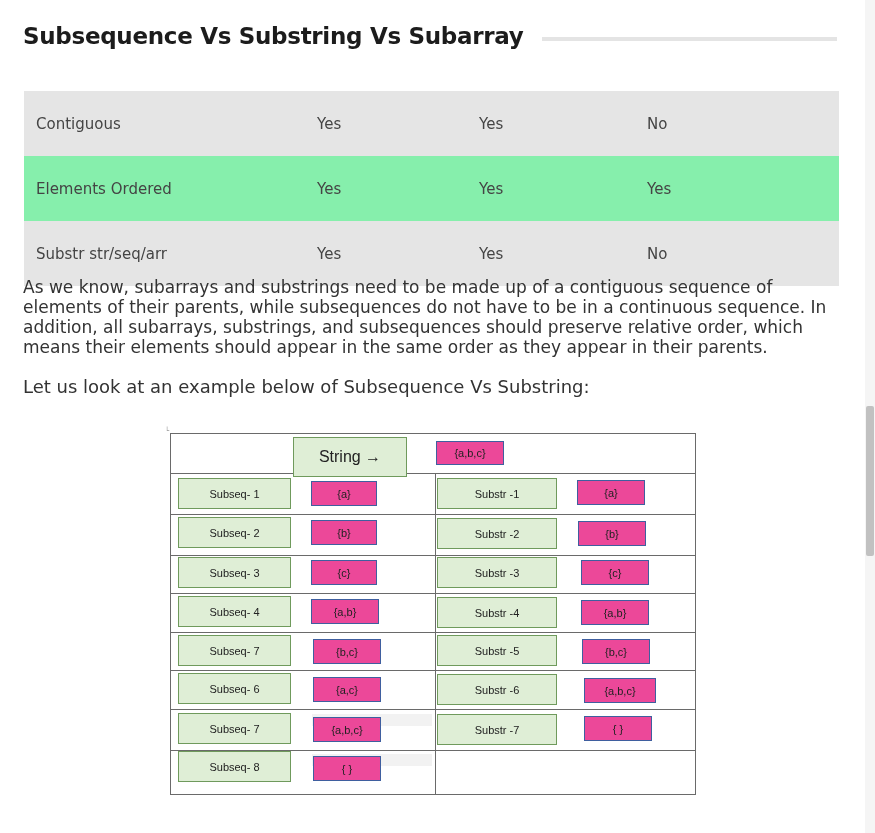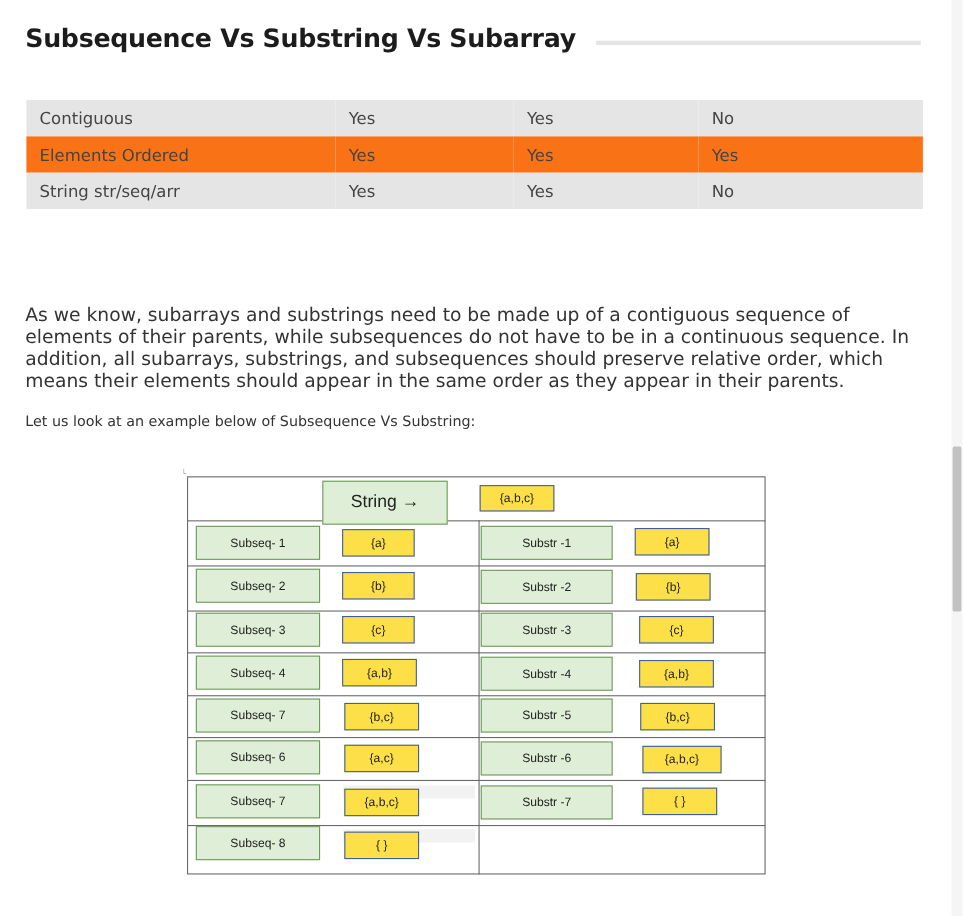--- a/index.html
+++ b/index.html
@@ -7,37 +7,37 @@
     width: 875px; height: 833px; position: relative; overflow: hidden;
     background: #ffffff; color: #333333;
     font-family: "DejaVu Sans", "Liberation Sans", sans-serif;
   }
   .title-row { position: absolute; left: 23px; top: 18px; width: 814px; height: 36px; display: flex; align-items: center; }
   .title { font-size: 23px; font-weight: bold; color: #1c1c1c; white-space: nowrap; letter-spacing: -0.3px; }
   .title-line { flex: 1; height: 4px; background: #e4e4e4; margin-left: 18px; margin-top: 6px; }
 
   table.cmp { position: absolute; left: 24px; top: 91px; width: 815px; border-collapse: collapse; font-size: 15px; }
   table.cmp th { text-align: left; font-weight: bold; color: #222; height: 49px; padding: 0 12px; border: 1px solid #eeeeee; border-bottom: none; }
-  table.cmp td { height: 33px; padding: 0 12px; color: #444; }
+  table.cmp td { height: 33px; padding: 16px 12px; color: #444; }
   table.cmp tr.r-grey td { background: #e5e5e5; }
-  table.cmp tr.r-white td { background: #f97316; }
+  table.cmp tr.r-white td { background: #86efac; }
   table.cmp td.c0 { width: 257px; }
   table.cmp td.c1 { width: 138px; }
   table.cmp td.c2 { width: 144px; }
 
   .para { position: absolute; left: 23px; top: 260px; width: 825px; font-size: 17px; line-height: 20px; color: #333; }
-  .para2 { position: absolute; left: 23px; top: 376px; font-size: 13px; color: #333; }
+  .para2 { position: absolute; left: 23px; top: 376px; font-size: 18px; color: #333; }
 
   .figure { position: absolute; left: 170px; top: 433px; width: 526px; height: 362px; }
   .grid { position: absolute; left: 0; top: 0; width: 524px; height: 360px; border: 1px solid #6a6a6a; }
   .hline { position: absolute; left: 0; height: 1px; background: #6a6a6a; }
   .vline { position: absolute; top: 0; width: 1px; background: #6a6a6a; }
   .box { position: absolute; box-sizing: border-box; display: flex; align-items: center; justify-content: center; font-size: 11px; color: #222; font-family: "Liberation Sans", "DejaVu Sans", sans-serif; }
   .green { background: #dfeed6; border: 1px solid #6f9a5c; }
-  .blue { background: #fde047; border: 1px solid #3f5f9f; }
+  .blue { background: #ec4899; border: 1px solid #3f5f9f; }
   .greybar { position: absolute; background: #f2f2f2; }
 
   .scroll-track { position: absolute; left: 865px; top: 0; width: 10px; height: 833px; background: #f5f5f5; }
   .scroll-thumb { position: absolute; left: 866px; top: 406px; width: 8px; height: 150px; background: #c1c1c1; border-radius: 2px; }
   .corner { position: absolute; left: 165px; top: 427px; font-size: 7px; color: #999; }
 </style>
 </head>
 <body>
 
 <div class="title-row">
@@ -53,21 +53,21 @@
     <td class="c2">Yes</td>
     <td>No</td>
   </tr>
   <tr class="r-white">
     <td class="c0">Elements Ordered</td>
     <td class="c1">Yes</td>
     <td class="c2">Yes</td>
     <td>Yes</td>
   </tr>
   <tr class="r-grey">
-    <td class="c0">String str/seq/arr</td>
+    <td class="c0">Substr str/seq/arr</td>
     <td class="c1">Yes</td>
     <td class="c2">Yes</td>
     <td>No</td>
   </tr>
 </tbody>
   </table>
 
 <p class="para">As we know, subarrays and substrings need to be made up of a contiguous sequence of elements of their parents, while subsequences do not have to be in a continuous sequence. In addition, all subarrays, substrings, and subsequences should preserve relative order, which means their elements should appear in the same order as they appear in their parents.</p>
 <div class="para2">Let us look at an example below of Subsequence Vs Substring:</div>
 

